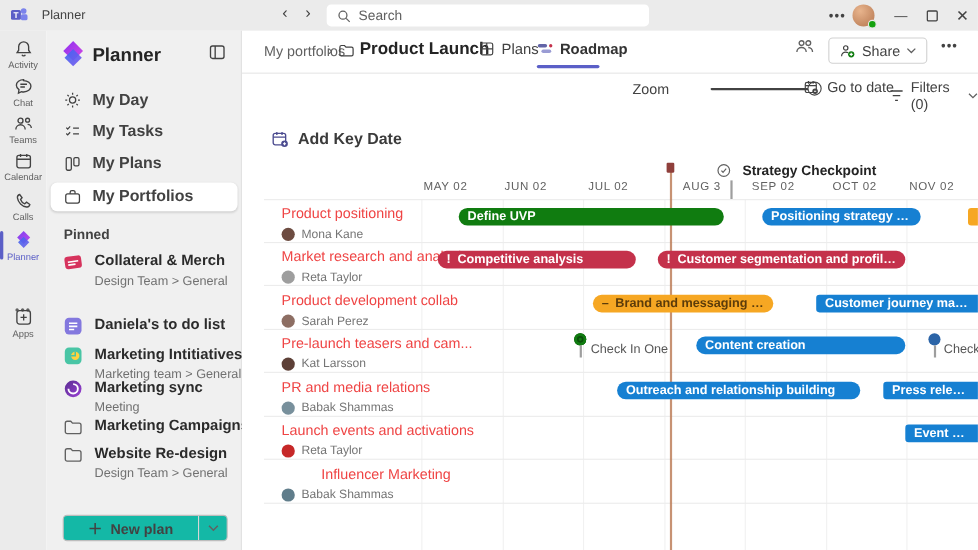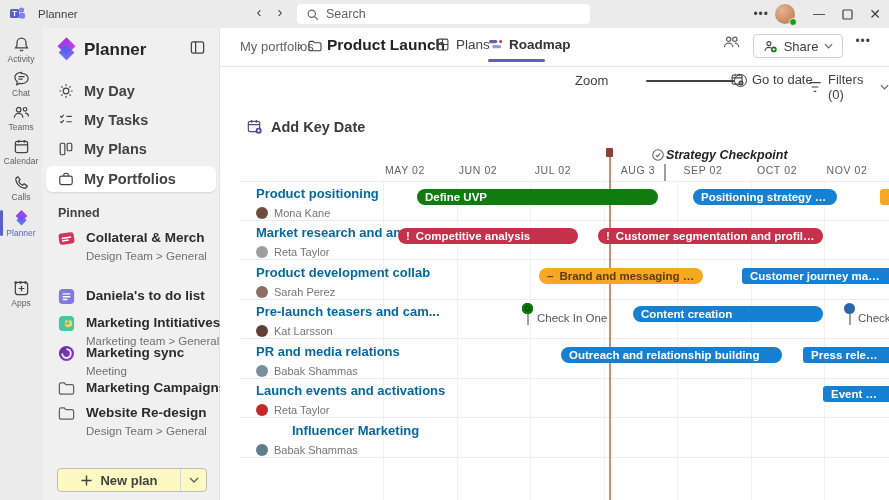--- a/index.html
+++ b/index.html
@@ -36,21 +36,21 @@
   .panel-collapse { position:absolute; left:147px; top:11px; color:#424242; }
   .nav-item { position:absolute; left:4px; width:170px; height:26px; display:flex; align-items:center; padding-left:12px; border-radius:6px; color:#3b3b3b; cursor:default; }
   .nav-item .nv-icon { margin-right:10px; display:flex; }
   .nav-item .nv-label { font-size:14.5px; font-weight:600; color:#424242; }
   .nav-item.active { background:#fff; box-shadow:0 1px 2px rgba(0,0,0,.12); }
   .pinned-header { position:absolute; left:16px; top:178px; font-size:12.5px; font-weight:600; color:#424242; }
   .pin-item { position:absolute; left:4px; width:170px; padding-left:11px; display:flex; cursor:default; }
   .pin-icon { width:19px; height:19px; margin-right:10px; flex:none; margin-top:1px; }
   .pin-title { font-size:13.5px; font-weight:600; color:#2b2b2b; line-height:15px; white-space:nowrap; }
   .pin-sub { font-size:11.5px; color:#707070; line-height:13px; white-space:nowrap; }
-  .newplan { position:absolute; left:15px; top:440px; width:150px; height:24px; background:#fef9c3; border:1px solid #bdbdbd; border-radius:4px; display:flex; align-items:center; }
+  .newplan { position:absolute; left:15px; top:440px; width:150px; height:24px; background:#14b8a6; border:1px solid #bdbdbd; border-radius:4px; display:flex; align-items:center; }
   .newplan .np-main { flex:1; display:flex; align-items:center; justify-content:center; gap:7px; font-size:13px; font-weight:600; color:#424242; height:100%; }
   .newplan .np-split { width:26px; height:100%; border-left:1px solid #d6d6d6; display:flex; align-items:center; justify-content:center; color:#616161; }
 
   
   .main { position:absolute; left:220px; top:28px; width:669px; height:472px; background:#fff; }
   .crumb-parent { position:absolute; left:20px; top:11px; font-size:13px; color:#616161; }
   .crumb-sep { position:absolute; left:78px; top:10px; font-size:13px; color:#616161; }
   .crumb-folder { position:absolute; left:87px; top:10px; color:#424242; }
   .crumb-current { position:absolute; left:107px; top:8px; font-size:15.5px; font-weight:bold; color:#242424; }
   .tab { position:absolute; top:9px; display:flex; align-items:center; gap:6px; font-size:13.5px; color:#424242; cursor:default; }
@@ -64,31 +64,31 @@
   .zoom-wrap { position:absolute; left:355px; top:45px; display:flex; align-items:center; }
   .zoom-track { position:relative; width:95px; height:2px; background:#424242; border-radius:2px; margin-left:38px; }
   .zoom-thumb { position:absolute; right:-6px; top:-6px; width:13px; height:13px; border:1.6px solid #424242; border-radius:50%; background:#fff; }
   .gotodate { position:absolute; left:510px; top:44px; display:flex; align-items:center; gap:7px; font-size:13px; color:#424242; }
   .filters { position:absolute; left:588px; top:44px; display:flex; align-items:center; gap:6px; font-size:13px; color:#424242; }
 
   .addkeydate { position:absolute; left:26px; top:90px; display:flex; align-items:center; gap:8px; font-size:14.5px; font-weight:600; color:#3b3b3b; }
 
   .month-label { position:absolute; top:136px; transform:translateX(-50%); font-size:10.5px; color:#616161; letter-spacing:.6px; white-space:nowrap; }
 
-  .keydate { position:absolute; left:431px; top:120px; display:flex; align-items:flex-start; gap:1px;font-style:italic; }
+  .keydate { position:absolute; left:431px; top:120px; display:flex; align-items:flex-start; gap:10px; }
   .keydate-label { font-size:12.5px; font-weight:bold; color:#242424; }
   .keydate-line { position:absolute; left:444px; top:136px; width:2px; height:17px; background:#9e9e9e; }
 
   .gridline-v { position:absolute; top:153px; width:1px; height:319px; background:#f1f1f1; }
   .gridline-h { position:absolute; left:20px; width:649px; height:1px; background:#ececec; }
 
   .today-line { position:absolute; left:389px; top:122px; width:2px; height:350px; background:#bd7f5a; opacity:.85; }
   .today-cap { position:absolute; left:386px; top:120px; width:7px; height:9px; background:#8f3f3b; border-radius:1px; }
 
-  .task-title { position:absolute; left:36px; font-size:13px; font-weight:700; color:#0369a1; white-space:nowrap; }
+  .task-title { position:absolute; left:36px; font-size:13px; font-weight:400; color:#ef4444; white-space:nowrap; }
   .assignee { position:absolute; left:36px; display:flex; align-items:center; gap:6px; }
   .assignee .av { width:12px; height:12px; border-radius:50%; flex:none; }
   .assignee .nm { font-size:11px; color:#757575; white-space:nowrap; }
 
   .bar { position:absolute; height:16px; border-radius:8px; font-size:11.5px; font-weight:600; color:#fff; line-height:16px; padding:0 8px; white-space:nowrap; overflow:hidden; text-overflow:ellipsis; display:flex; gap:6px; cursor:default; }
   .bar .pfx { flex:none; }
   .bar.green { background:#107c10; }
   .bar.blue { background:#1680d2; }
   .bar.red { background:#c4314b; }
   .bar.orange { background:#f6a723; color:#5c3c0a; }

